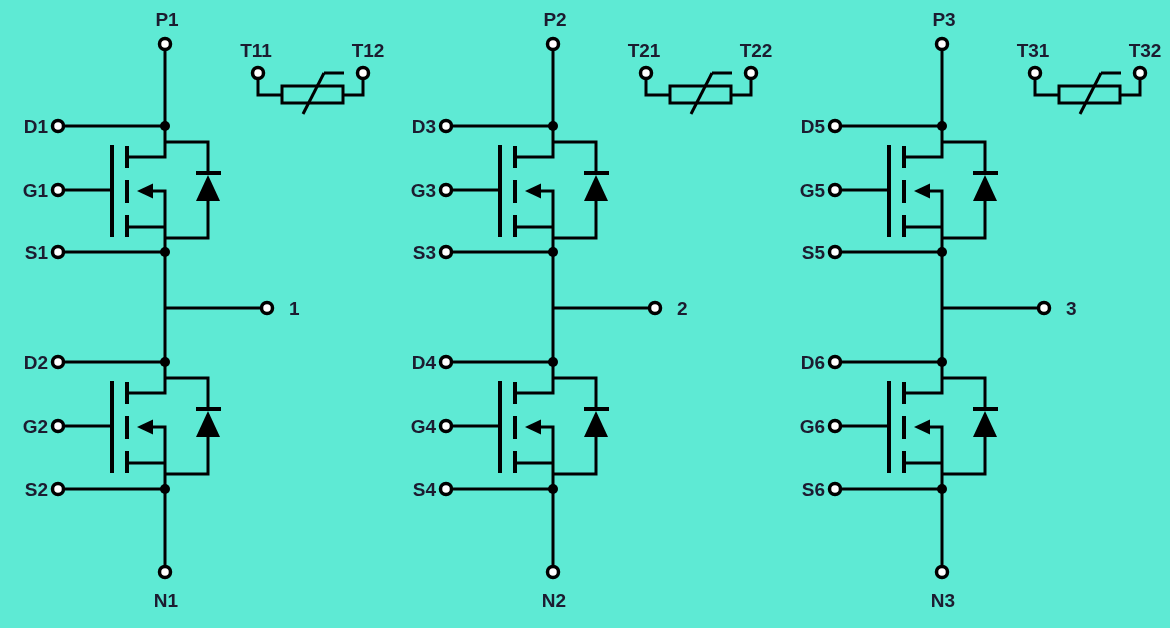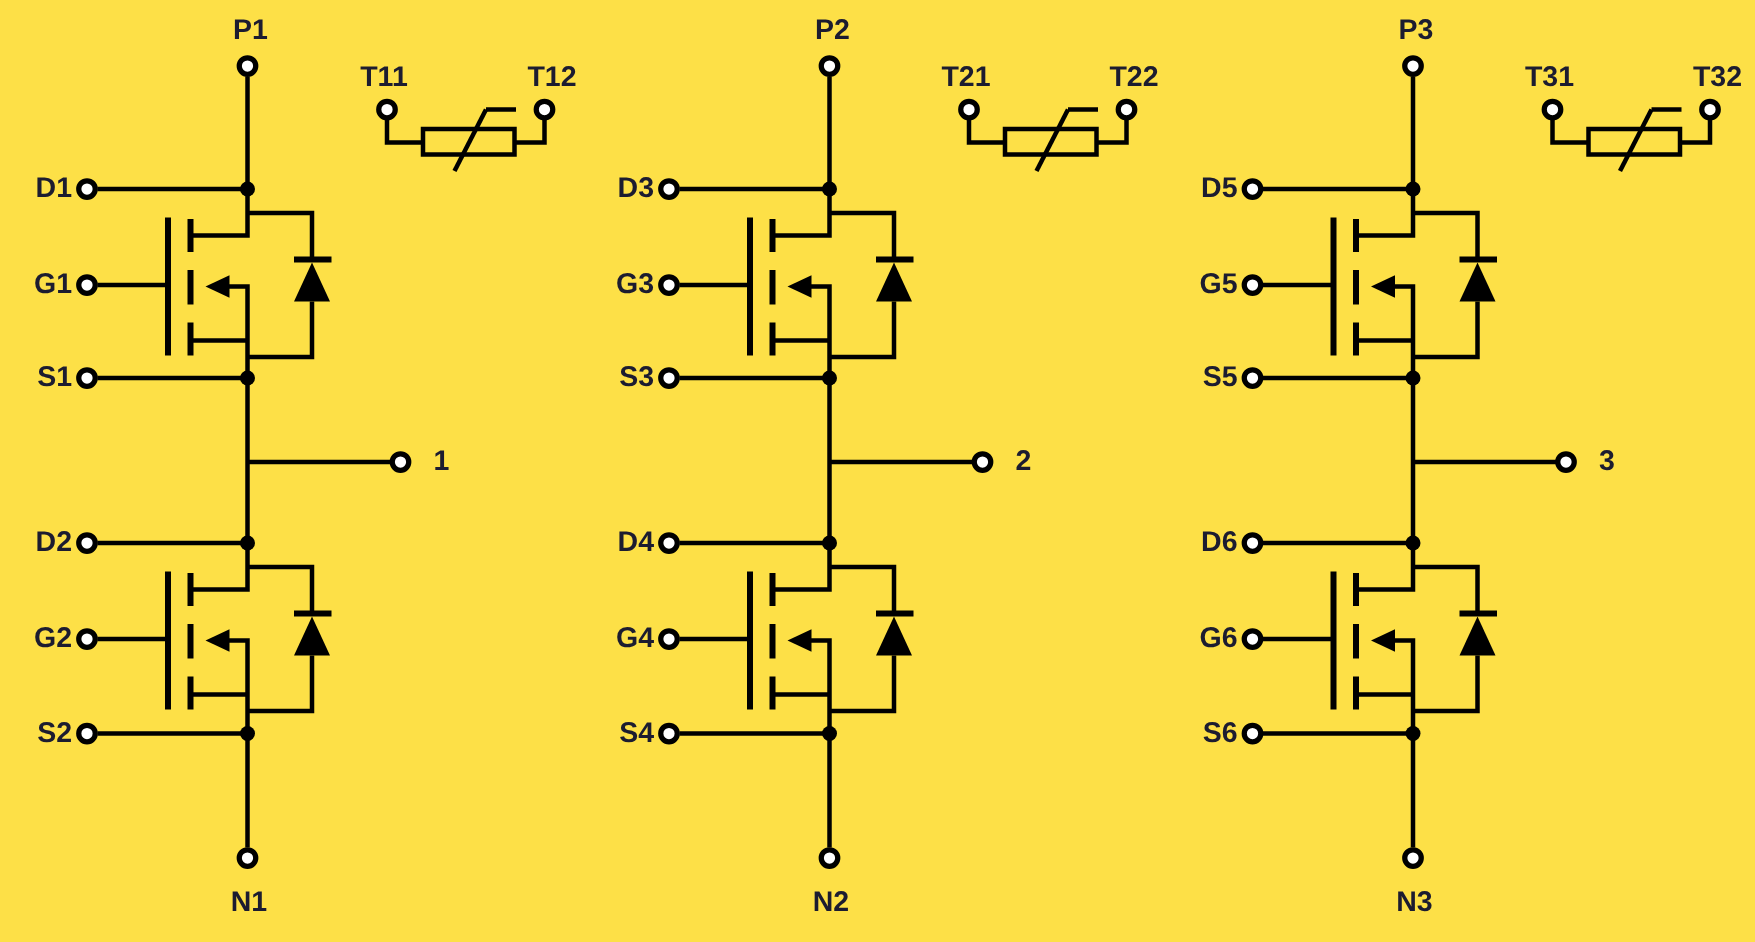--- a/index.html
+++ b/index.html
@@ -3,21 +3,21 @@
 <meta charset="utf-8">
 <style>
   html, body {
     margin: 0;
     padding: 0;
     background: #ffffff;
   }
   .canvas {
     width: 1170px;
     height: 628px;
-    background: #fde047;
+    background: #5eead4;
     position: relative;
     overflow: hidden;
   }
   svg {
     display: block;
   }
   text {
     font-family: "Liberation Sans", "DejaVu Sans", sans-serif;
     font-weight: bold;
     font-size: 19px;

